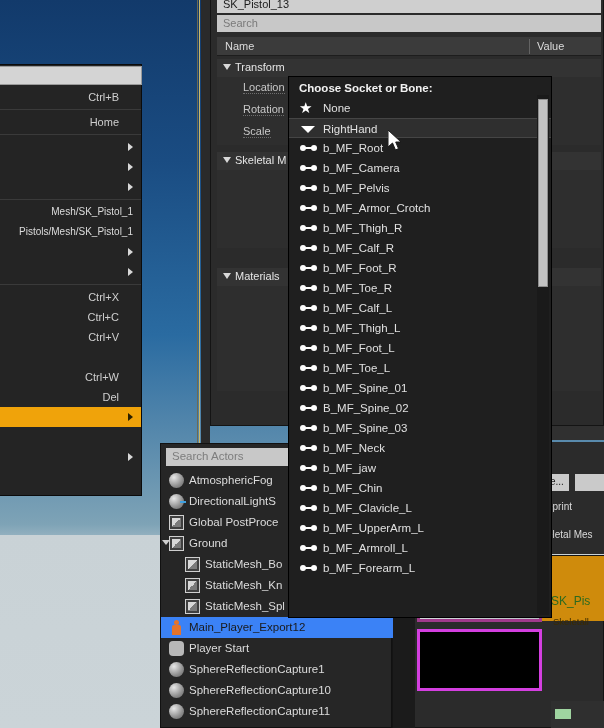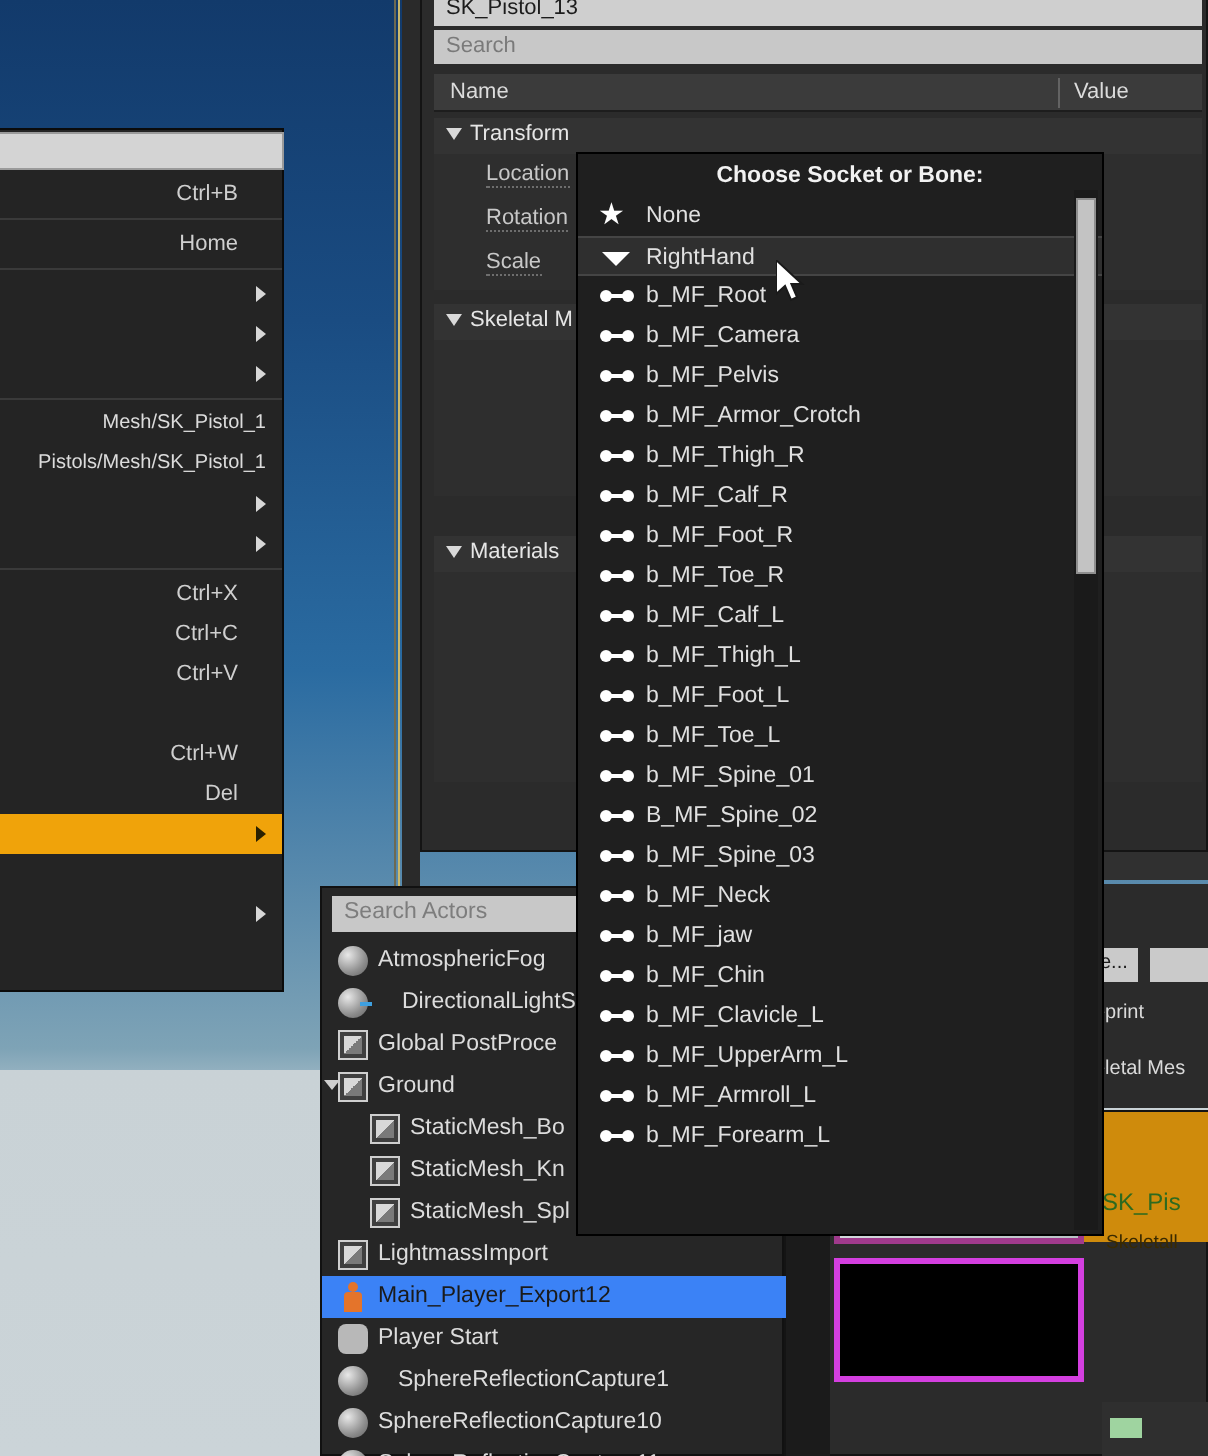--- a/index.html
+++ b/index.html
@@ -44,21 +44,21 @@
   .tri { position:absolute; left:6px; top:5px; width:0; height:0;
     border-top:6px solid #d9d9d9; border-left:4px solid transparent; border-right:4px solid transparent; }
   .lbl { color:#c8c8c8; font-size:11px; }
   .dotted { border-bottom:1px dotted #6e6e6e; }
   .thumb { position:absolute; }
   .assetname { position:absolute; color:#d8d8d8; font-size:10px; }
 
   
   .bonemenu { position:absolute; left:288px; top:76px; width:264px; height:542px;
     background:#1f1f1f; border:1px solid #000; z-index:60; }
-  .bm-title { color:#f2f2f2; font-size:11.5px; font-weight:bold; padding:5px 0 4px 10px;text-align:center; }
+  .bm-title { color:#f2f2f2; font-size:11.5px; font-weight:bold; padding:5px 0 4px 10px; }
   .bm-list { position:relative; }
   .bm-row { position:relative; height:20px; line-height:20px; color:#e0e0e0;
     font-size:11.5px; padding-left:34px; white-space:nowrap; }
   .bm-row.sel { background:#2f2f2f; border-top:1px solid #454545; border-bottom:1px solid #454545; }
   .ico { position:absolute; left:10px; top:0; width:20px; height:20px; }
   
   .i-star::before { content:"\2605"; position:absolute; left:0; top:0; font-size:15px;
     color:#ffffff; line-height:20px; }
   
   .i-socket::before { content:""; position:absolute; left:2px; top:7px; width:0; height:0;
@@ -220,21 +220,21 @@
     <div class="ol-search">Search Actors</div>
     <div id="ol-rows" style="position:absolute;left:0;top:26px;width:232px;">
         <div class="ol-row">
           <span class="ol-ico sph" style="left: 8px;"></span>
           <span style="position: absolute; left: 28px; top: 0px;">AtmosphericFog</span>
         </div>
         <div class="ol-row">
           <span class="ol-ico sph" style="left: 8px;">
             <span style="position:absolute;left:11px;top:7px;width:6px;height:2px;background:#3fa0e0"></span>
           </span>
-          <span style="position: absolute; left: 40px; top: 0px;">DirectionalLightS</span>
+          <span style="position: absolute; left: 28px; top: 0px;">DirectionalLightS</span>
         </div>
         <div class="ol-row">
           <span class="ol-ico boxico" style="left: 8px;"></span>
           <span style="position: absolute; left: 28px; top: 0px;">Global PostProce</span>
         </div>
         <div class="ol-row">
           <span class="ol-tri" style="left: 1px;"></span>
           <span class="ol-ico boxico" style="left: 8px;"></span>
           <span style="position: absolute; left: 28px; top: 0px;">Ground</span>
         </div>
@@ -243,35 +243,31 @@
           <span style="position: absolute; left: 44px; top: 0px;">StaticMesh_Bo</span>
         </div>
         <div class="ol-row">
           <span class="ol-ico boxico" style="left: 24px;"></span>
           <span style="position: absolute; left: 44px; top: 0px;">StaticMesh_Kn</span>
         </div>
         <div class="ol-row">
           <span class="ol-ico boxico" style="left: 24px;"></span>
           <span style="position: absolute; left: 44px; top: 0px;">StaticMesh_Spl</span>
         </div>
-        <div class="ol-row">
-          <span class="ol-ico boxico" style="left: 8px;"></span>
-          <span style="position: absolute; left: 28px; top: 0px;">LightmassImport</span>
-        </div>
         <div class="ol-row sel">
           <span class="ol-ico pawnico" style="left: 8px;"></span>
           <span style="position: absolute; left: 28px; top: 0px;">Main_Player_Export12</span>
         </div>
         <div class="ol-row">
           <span class="ol-ico padico" style="left: 8px;"></span>
           <span style="position: absolute; left: 28px; top: 0px;">Player Start</span>
         </div>
         <div class="ol-row">
           <span class="ol-ico sph" style="left: 8px;"></span>
-          <span style="position: absolute; left: 38px; top: 0px;">SphereReflectionCapture1</span>
+          <span style="position: absolute; left: 28px; top: 0px;">SphereReflectionCapture1</span>
         </div>
         <div class="ol-row">
           <span class="ol-ico sph" style="left: 8px;"></span>
           <span style="position: absolute; left: 28px; top: 0px;">SphereReflectionCapture10</span>
         </div>
         <div class="ol-row">
           <span class="ol-ico sph" style="left: 8px;"></span>
           <span style="position: absolute; left: 28px; top: 0px;">SphereReflectionCapture11</span>
         </div>
       </div>

